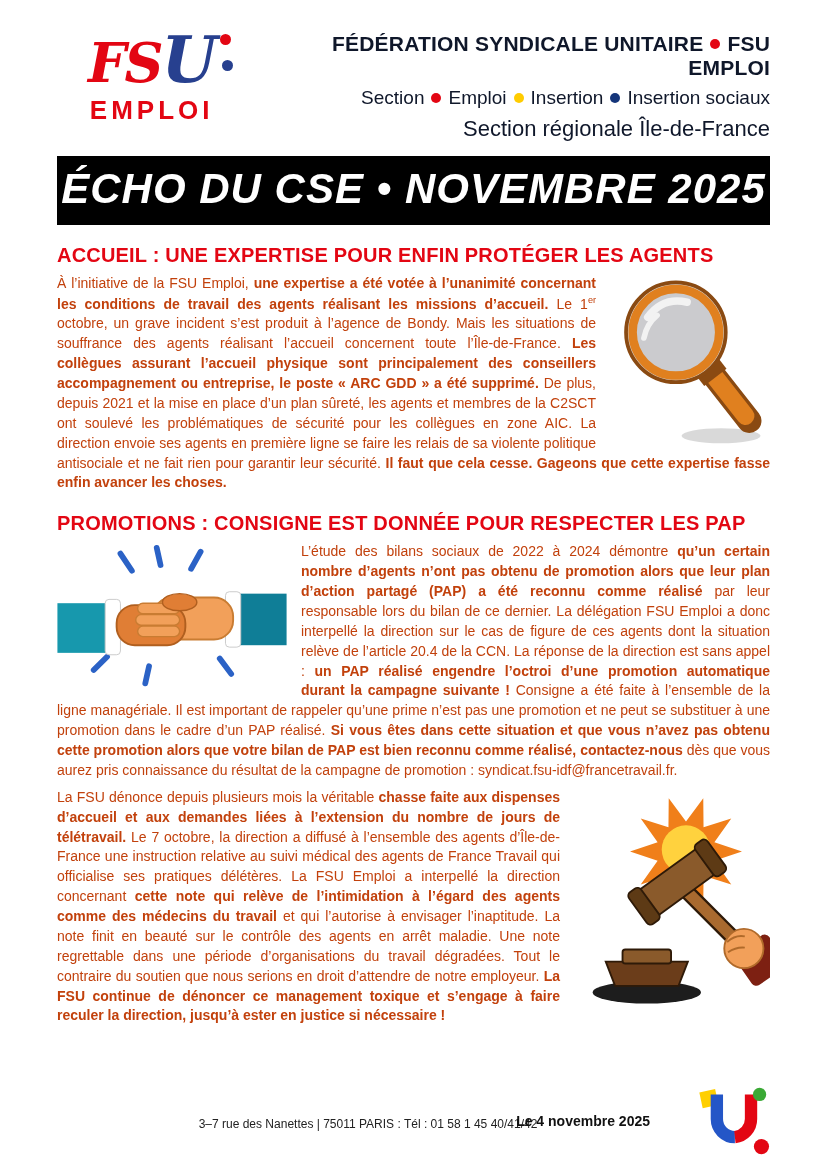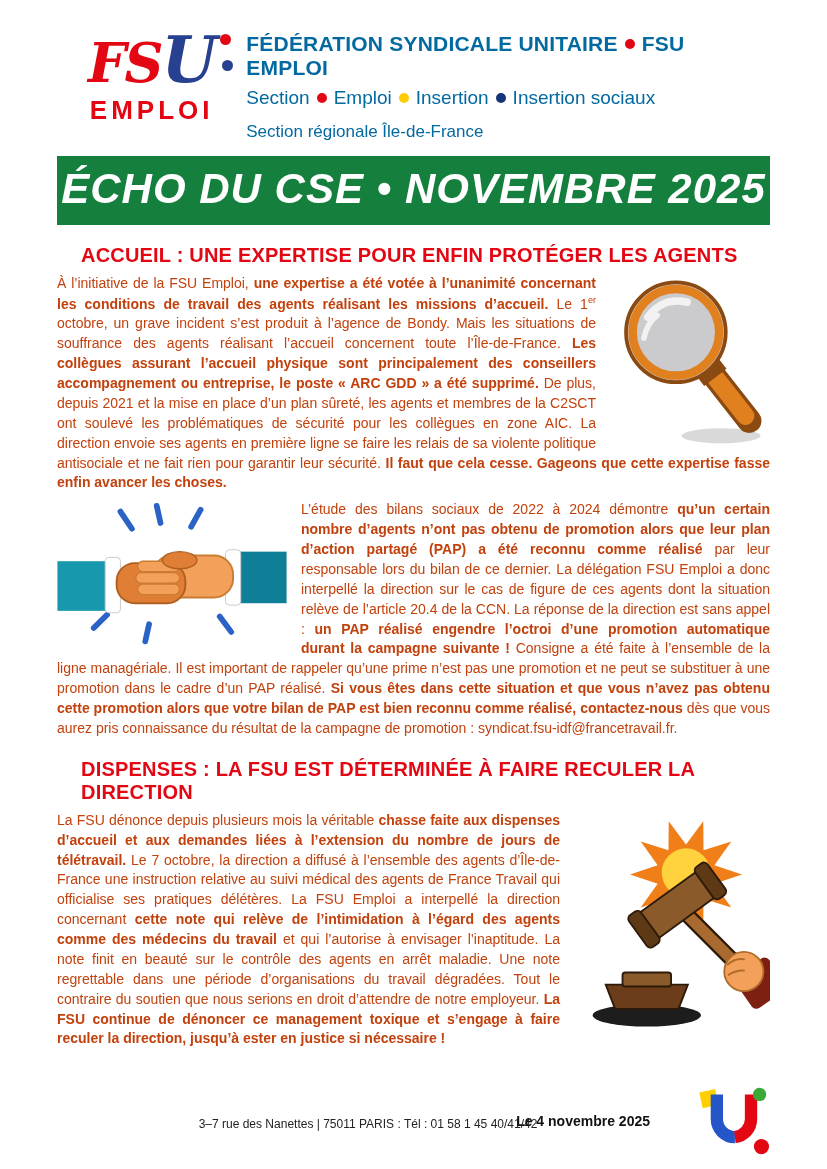--- a/index.html
+++ b/index.html
@@ -17,37 +17,37 @@
     font-size:54px; line-height:1.05; color:#e30613; position:relative;
     display:inline-block; letter-spacing:-2px;
   }
   .logo-acronym .u { color:#27408f; font-size:64px; }
   .logo-dot-red { position:absolute; right:-16px; top:8px; width:11px; height:11px;
     border-radius:50%; background:#e30613; }
   .logo-dot-blue { position:absolute; right:-18px; top:34px; width:11px; height:11px;
     border-radius:50%; background:#27408f; }
   .logo-label { font-size:26px; font-weight:800; color:#e30613; letter-spacing:4px; margin-top:2px;
     font-family:"Liberation Sans", sans-serif; }
-  .header-text { text-align:left; padding-top:8px; color:#0369a1; }
+  .header-text { text-align:right; padding-top:8px; color:#0f172a; }
   .org-line { font-size:21px; font-weight:700; letter-spacing:0.2px; }
   .domains-line { font-size:19px; font-weight:500; margin-top:7px; }
-  .region-line { font-size:17px; font-weight:500; margin-top:13px; }
+  .region-line { font-size:22px; font-weight:500; margin-top:7px; }
   .dot { display:inline-block; width:10px; height:10px; border-radius:50%;
     margin:0 7px 2px 7px; vertical-align:middle; }
   .dot-red { background:#e30613; }
   .dot-yellow { background:#ffcc00; }
   .dot-navy { background:#15357a; }
   
   .banner {
-    background:#15803d; color:#ffffff; text-align:center;
+    background:#000000; color:#ffffff; text-align:center;
     margin-top:14px; padding:9px 0 12px 0;
     font-size:42px; font-weight:bold; font-style:italic; letter-spacing:1px;
   }
   
-  .section-heading { color:#e30613; font-size:20px; font-weight:700; margin-top:19px; letter-spacing:0.2px;margin-left:24px; }
+  .section-heading { color:#e30613; font-size:20px; font-weight:700; margin-top:19px; letter-spacing:0.2px; }
   .section-body { margin-top:7px; font-size:14px; line-height:1.42; text-align:justify; color:#c2410c; }
   .section-body .b { font-weight:700; }
   .section-body sup { font-size:0.65em; }
   .illus { line-height:0; }
   .float-right { float:right; margin:0 0 4px 14px; }
   .float-left { float:left; margin:2px 14px 4px 0; }
   .clear { clear:both; }
   
   .footer { position:absolute; left:57px; right:57px; bottom:6px; height:84px; }
   .contact { position:absolute; left:56px; width:510px; top:34px; text-align:center; }
@@ -94,20 +94,21 @@
         <circle cx="70" cy="62" r="53" fill="#d3d3d5" stroke="#8a4a12" stroke-width="4"></circle>
         <circle cx="70" cy="62" r="46" fill="#cbcbce" stroke="#e0801f" stroke-width="9"></circle>
         <path d="M40,46 q16,-22 42,-16" stroke="#f2f2f2" stroke-width="8" fill="none" stroke-linecap="round"></path>
         <path d="M36,68 q3,-15 14,-24" stroke="#f2f2f2" stroke-width="6" fill="none" stroke-linecap="round"></path>
       </svg>
     </div>
     <span><span>À l’initiative de la FSU Emploi, </span><span class="b">une expertise a été votée à l’unanimité concernant les conditions de travail des agents réalisant les missions d’accueil.</span><span> Le 1</span><sup>er</sup><span> octobre, un grave incident s’est produit à l’agence de Bondy. Mais les situations de souffrance des agents réalisant l’accueil concernent toute l’Île-de-France. </span><span class="b">Les collègues assurant l’accueil physique sont principalement des conseillers accompagnement ou entreprise, le poste « ARC GDD » a été supprimé.</span><span> De plus, depuis 2021 et la mise en place d’un plan sûreté, les agents et membres de la C2SCT ont soulevé les problématiques de sécurité pour les collègues en zone AIC. La direction envoie ses agents en première ligne se faire les relais de sa violente politique antisociale et ne fait rien pour garantir leur sécurité. </span><span class="b">Il faut que cela cesse. Gageons que cette expertise fasse enfin avancer les choses.</span></span>
     <div class="clear"></div>
   </div>
 
+  <h2 class="section-heading">PROMOTIONS : CONSIGNE EST DONNÉE POUR RESPECTER LES PAP</h2>
   <div class="section-body">
     <div class="illus float-left">
       <svg viewBox="0 0 240 155" width="230" height="148">
         <g stroke="#2b62c6" stroke-width="6" stroke-linecap="round">
           <line x1="78" y1="28" x2="66" y2="10"></line>
           <line x1="108" y1="22" x2="104" y2="4"></line>
           <line x1="140" y1="26" x2="150" y2="8"></line>
           <line x1="52" y1="118" x2="38" y2="132"></line>
           <line x1="96" y1="128" x2="92" y2="146"></line>
           <line x1="170" y1="120" x2="182" y2="136"></line>
@@ -123,21 +124,20 @@
           <rect x="82" y="74" width="46" height="11" rx="5.5"></rect>
           <rect x="84" y="86" width="44" height="11" rx="5.5"></rect>
         </g>
         <ellipse cx="128" cy="61" rx="18" ry="9" fill="#e07e35" stroke="#b05f1f" stroke-width="1.5"></ellipse>
       </svg>
     </div>
     <span><span>L’étude des bilans sociaux de 2022 à 2024 démontre </span><span class="b">qu’un certain nombre d’agents n’ont pas obtenu de promotion alors que leur plan d’action partagé (PAP) a été reconnu comme réalisé</span><span> par leur responsable lors du bilan de ce dernier. La délégation FSU Emploi a donc interpellé la direction sur le cas de figure de ces agents dont la situation relève de l’article 20.4 de la CCN. La réponse de la direction est sans appel : </span><span class="b">un PAP réalisé engendre l’octroi d’une promotion automatique durant la campagne suivante !</span><span> Consigne a été faite à l’ensemble de la ligne managériale. Il est important de rappeler qu’une prime n’est pas une promotion et ne peut se substituer à une promotion dans le cadre d’un PAP réalisé. </span><span class="b">Si vous êtes dans cette situation et que vous n’avez pas obtenu cette promotion alors que votre bilan de PAP est bien reconnu comme réalisé, contactez-nous</span><span> dès que vous aurez pris connaissance du résultat de la campagne de promotion : syndicat.fsu-idf@francetravail.fr.</span></span>
     <div class="clear"></div>
   </div>
 
-  <h2 class="section-heading">DISPENSES : LA FSU EST DÉTERMINÉE À FAIRE RECULER LA DIRECTION</h2>
   <div class="section-body">
     <div class="illus float-right">
       <svg viewBox="0 0 210 240" width="196" height="224">
         <polygon fill="#f07f1a" points="180,68 150.4,77.9 168.5,103.3 138.8,93.9 138.5,125.1 120,100 101.5,125.1 101.2,93.9 71.5,103.3 89.6,77.9 60,68 89.6,58.1 71.5,32.7 101.2,42.1 101.5,10.9 120,36 138.5,10.9 138.8,42.1 168.5,32.7 150.4,58.1"></polygon>
         <circle cx="120" cy="66" r="26" fill="#ffd23e"></circle>
         <ellipse cx="78" cy="219" rx="58" ry="12" fill="#1d1d1d"></ellipse>
         <path d="M34,186 L122,186 L112,212 L44,212 Z" fill="#6b3d1a" stroke="#2e1a08" stroke-width="2"></path>
         <rect x="52" y="173" width="52" height="15" rx="3" fill="#8a5a2b" stroke="#2e1a08" stroke-width="2"></rect>
         <line x1="116" y1="106" x2="178" y2="168" stroke="#2e1a08" stroke-width="17" stroke-linecap="round"></line>
         <line x1="116" y1="106" x2="178" y2="168" stroke="#a96a2f" stroke-width="12" stroke-linecap="round"></line>

